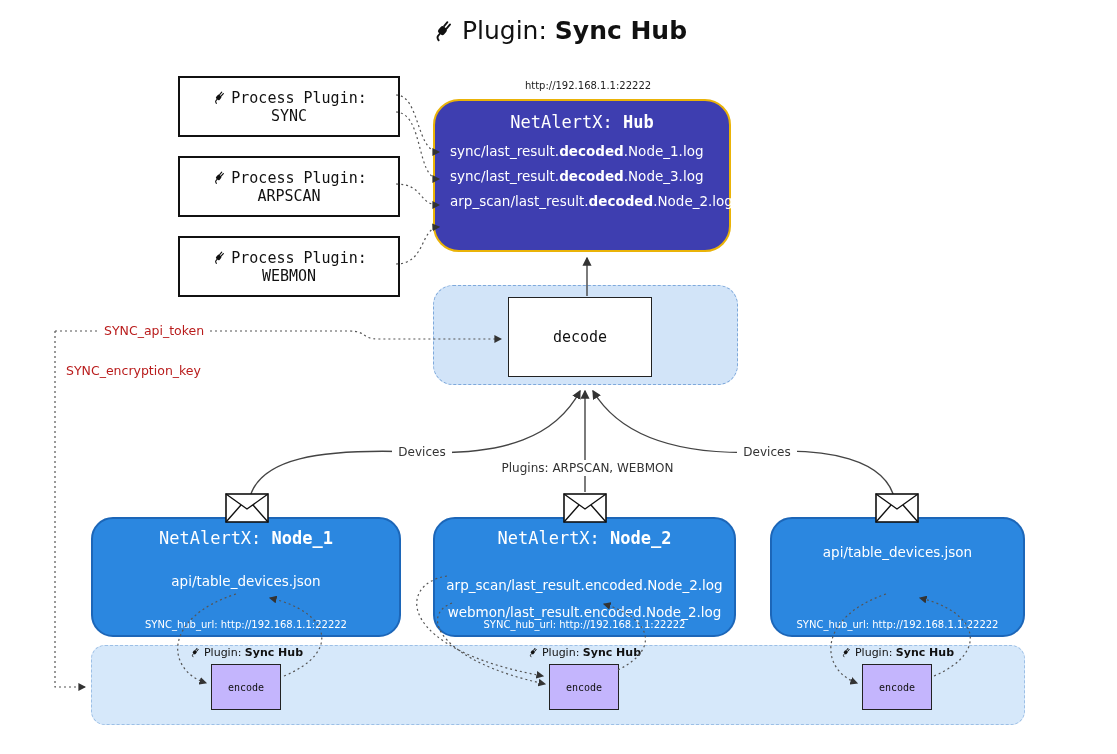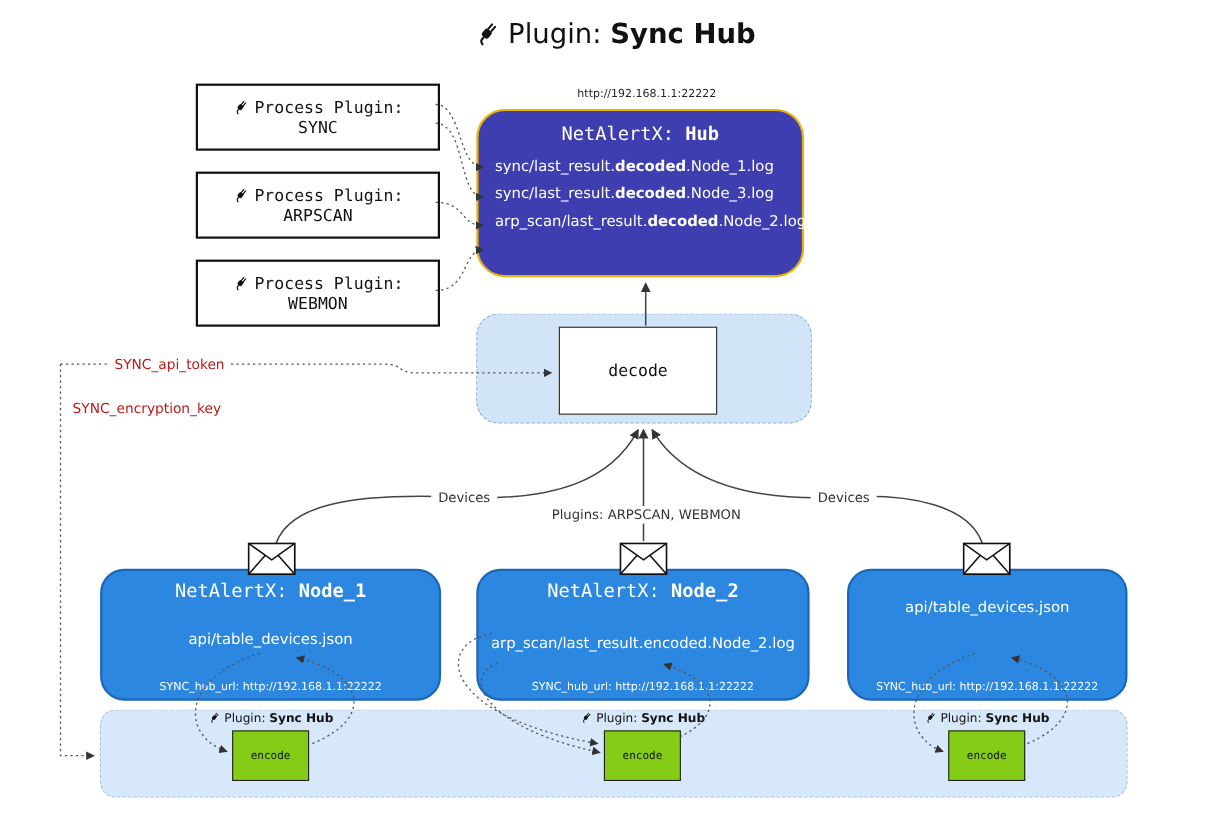--- a/index.html
+++ b/index.html
@@ -48,21 +48,21 @@
   #node1 .files,#node3 .files{margin-top:20px;}
   #node2 .files{margin-top:24px;}
 
   .envelope{z-index:3;}
 
   
   #encoder-panel{left:91px;top:645px;width:934px;height:80px;background:#d6e8fa;
                  border:1.5px dashed #9cbfe6;border-radius:14px;z-index:1;box-sizing:border-box;}
   .enc-label{top:646px;width:160px;text-align:center;font-size:11px;z-index:2;}
   .enc-label .plug{vertical-align:-2px;margin-right:3px;}
-  .enc-box{top:664px;width:70px;height:46px;background:#84cc16;border:1.5px solid #222;
+  .enc-box{top:664px;width:70px;height:46px;background:#c4b5fd;border:1.5px solid #222;
            display:flex;align-items:center;justify-content:center;font-size:10px;z-index:2;box-sizing:border-box;}
 
   
   #wires{position:absolute;left:0;top:0;z-index:3;pointer-events:none;}
   .solidwire{fill:none;stroke:#444;stroke-width:1.4px;}
   .dotwire{fill:none;stroke:#555;stroke-width:1.2px;stroke-dasharray:2 3;}
 </style>
 </head>
 <body>
 
@@ -176,20 +176,21 @@
     <div class="node-title mono"><span>NetAlertX: </span><b>Node_1</b></div>
     <div class="files">
         <div class="node-file">api/table_devices.json</div>
       </div>
     <div class="node-footer">SYNC_hub_url: http://192.168.1.1:22222</div>
   </div>
   <div class="abs node" id="node2">
     <div class="node-title mono"><span>NetAlertX: </span><b>Node_2</b></div>
     <div class="files">
       <div class="node-file">arp_scan/last_result.encoded.Node_2.log</div>
+      <div class="node-file">webmon/last_result.encoded.Node_2.log</div>
     </div>
     <div class="node-footer">SYNC_hub_url: http://192.168.1.1:22222</div>
   </div>
   <div class="abs node" id="node3">
     <div class="files">
         <div class="node-file">api/table_devices.json</div>
       </div>
     <div class="node-footer">SYNC_hub_url: http://192.168.1.1:22222</div>
   </div>
 

